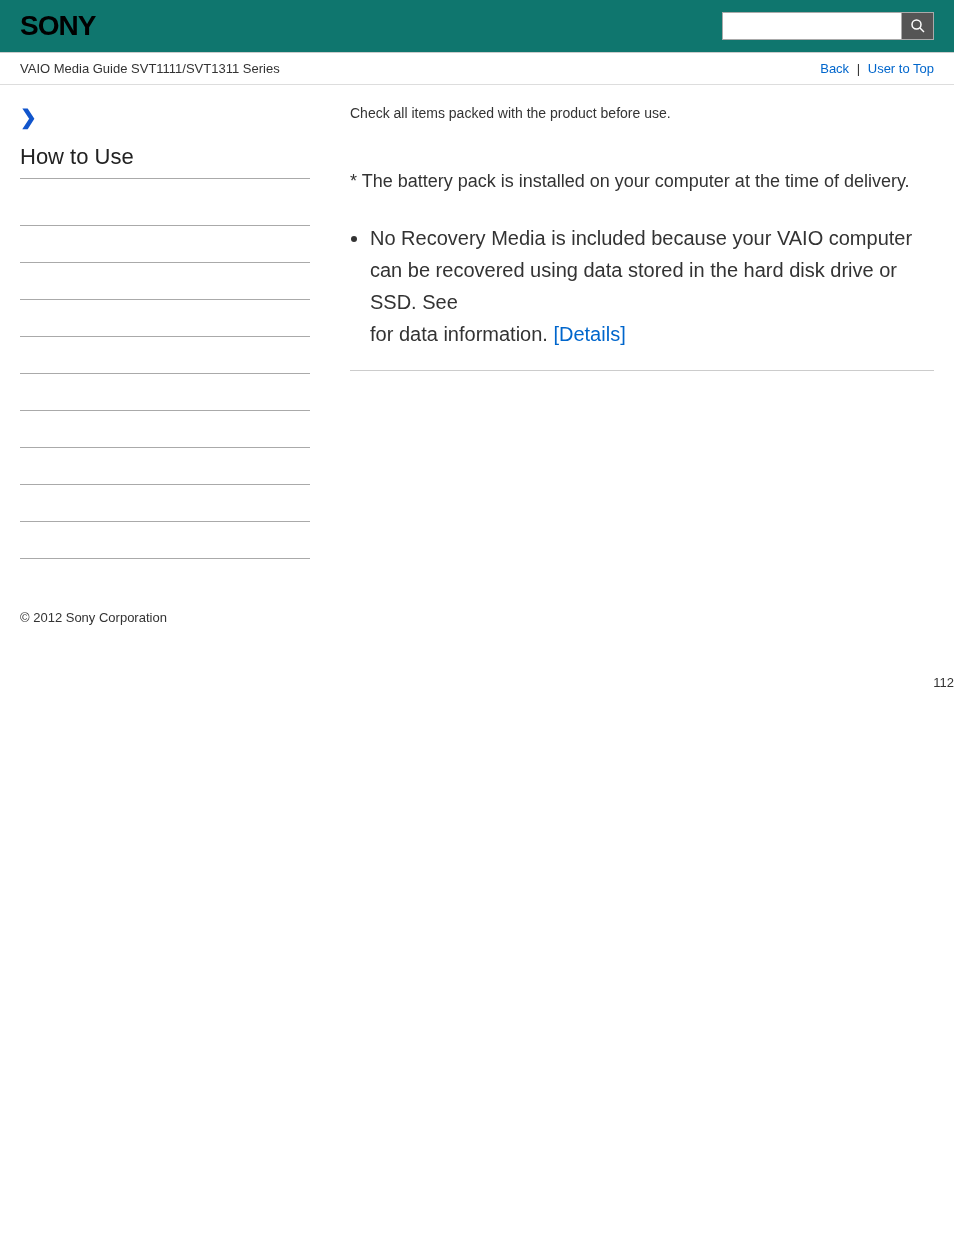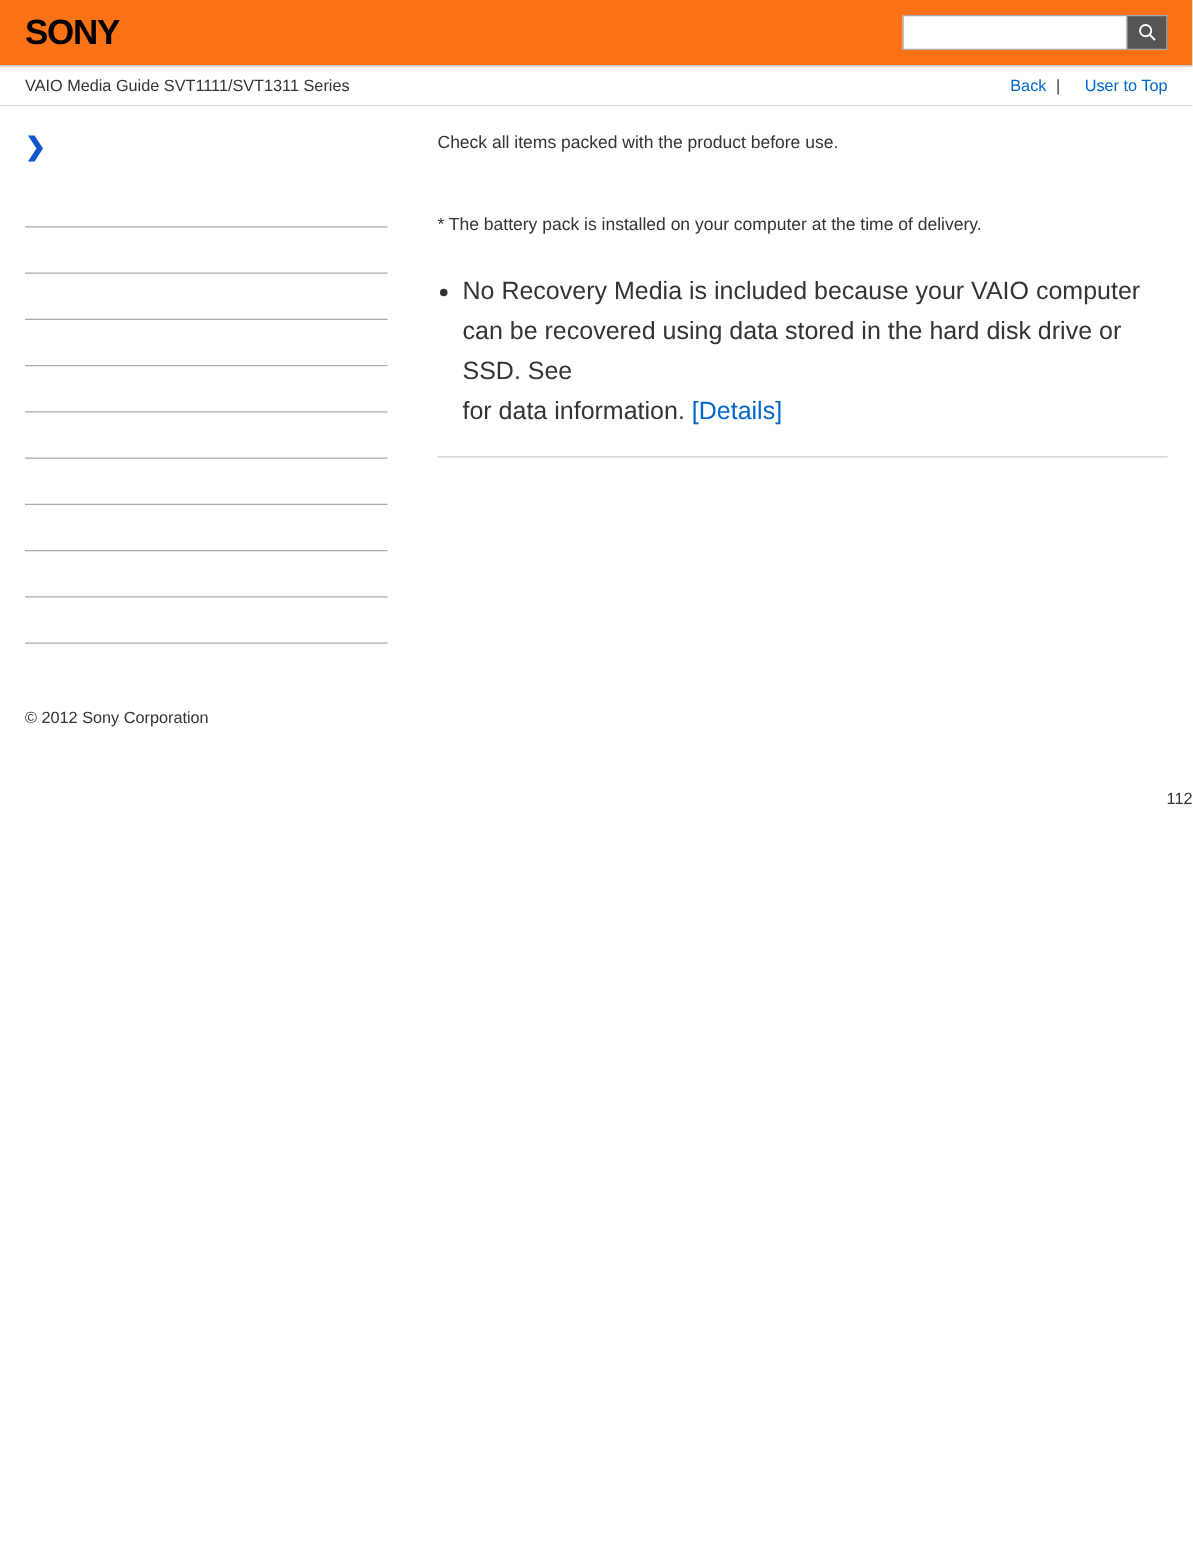--- a/index.html
+++ b/index.html
@@ -12,21 +12,21 @@
       font-family: Arial, sans-serif;
       background: #ffffff;
       color: #333333;
       font-size: 14px;
       width: 954px;
       min-height: 1235px;
     }
 
     
     .header {
-      background: #f97316;
+      background: #0f766e;
       padding: 10px 20px;
       display: flex;
       align-items: center;
       justify-content: space-between;
       border-bottom: 1px solid #cccccc;
     }
 
     .sony-logo {
       font-size: 28px;
       font-weight: 900;
@@ -77,21 +77,20 @@
       color: #333333;
     }
 
     .breadcrumb-nav {
       font-size: 13px;
     }
 
     .breadcrumb-nav a {
       color: #0066cc;
       text-decoration: none;
-      margin-left: 12px;
     }
 
     .breadcrumb-separator {
       color: #333333;
       margin: 0 4px;
     }
 
     
     .main-content {
       display: flex;
@@ -144,21 +143,21 @@
     }
 
     .content-intro {
       font-size: 14px;
       color: #333333;
       margin-bottom: 30px;
       padding-bottom: 20px;
     }
 
     .battery-note {
-      font-size: 14px;
+      font-size: 18px;
       color: #333333;
       margin-bottom: 30px;
     }
 
     .recovery-note {
       font-size: 20px;
       color: #333333;
       margin-bottom: 10px;
       padding-bottom: 20px;
       border-bottom: 1px solid #cccccc;
@@ -219,20 +218,21 @@
     <a href="#">Back</a>
     <span class="breadcrumb-separator"> | </span>
     <a href="#">User to Top</a>
   </div>
 </div>
 
 <div class="main-content">
 
   <div class="sidebar">
     <span class="chevron-icon">❯</span>
+    <h2 class="sidebar-title">How to Use</h2>
     <ul class="sidebar-links">
       <li><a href="#">&nbsp;</a></li>
       <li><a href="#">&nbsp;</a></li>
       <li><a href="#">&nbsp;</a></li>
       <li><a href="#">&nbsp;</a></li>
       <li><a href="#">&nbsp;</a></li>
       <li><a href="#">&nbsp;</a></li>
       <li><a href="#">&nbsp;</a></li>
       <li><a href="#">&nbsp;</a></li>
       <li><a href="#">&nbsp;</a></li>

